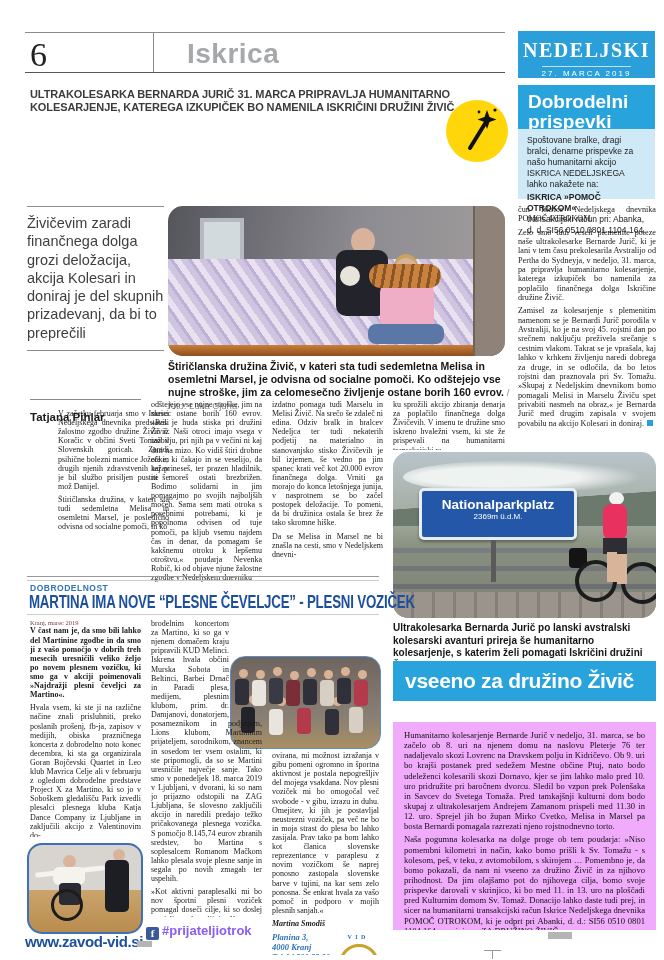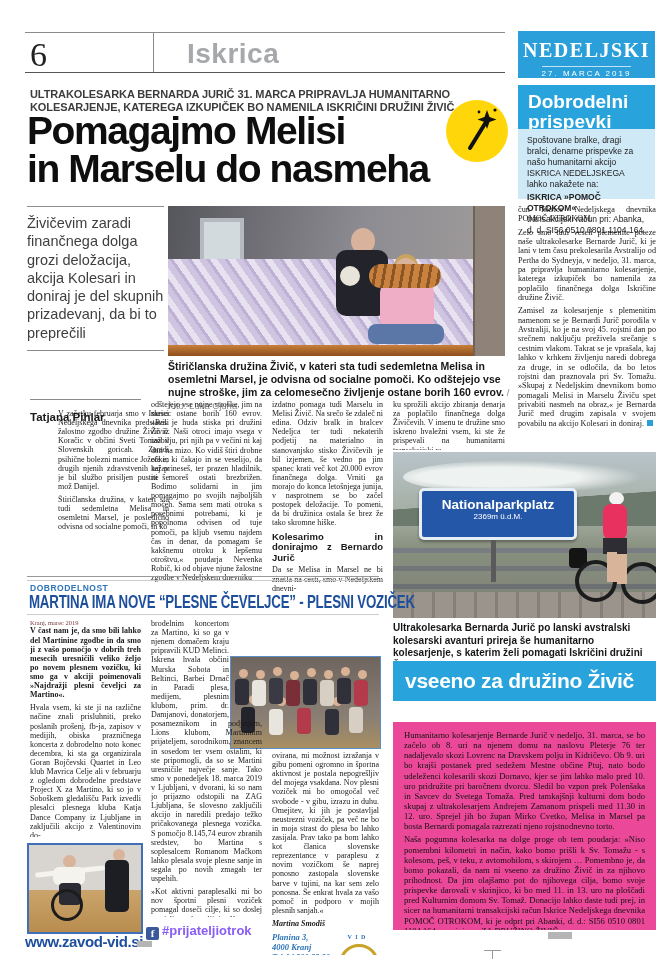--- a/index.html
+++ b/index.html
@@ -24,36 +24,36 @@
   .col{font-family:"Liberation Serif",serif;font-size:8px;line-height:1.14;overflow:hidden;}
   .col p{margin:0 0 4px 0;}
   .subhead{font-family:"Liberation Sans",sans-serif;font-weight:bold;font-size:9.5px;line-height:1.12;margin:3px 0 2px 0;}
   .endmark{display:inline-block;width:6px;height:6px;background:#2b9fd9;margin-left:3px;}
   
   .dobro{background:#29a3dc;color:#fff;font-weight:800;font-size:19px;line-height:1.05;padding:7px 10px;}
   .lightbox{background:#cfe9f7;font-size:8.5px;line-height:1.3;color:#222;padding:6px 9px;}
   .lightbox b{display:block;margin-top:2px;}
   
   .feat-title{background:#29a3dc;color:#fff;font-weight:800;font-size:21px;line-height:1.05;padding:9px 12px;letter-spacing:-.3px;}
-  .feat-body{background:#ec4899;font-family:"Liberation Serif",serif;font-size:8.6px;line-height:1.18;padding:8px 11px;color:#111;}
+  .feat-body{background:#f0abfc;font-family:"Liberation Serif",serif;font-size:8.6px;line-height:1.18;padding:8px 11px;color:#111;}
   .feat-body p{margin:0 0 3px 0;}
   
   .kick2{font-size:8.5px;font-weight:bold;color:#2d74b8;letter-spacing:.5px;}
   .head2{font-size:19px;font-weight:800;color:#1d4f9d;white-space:nowrap;transform:scaleX(.70);transform-origin:left center;letter-spacing:-.3px;}
   .dateline{font-size:6.5px;color:#7a3b3b;}
   .leadbold{font-weight:bold;}
   .blue-big{font-size:15px;font-weight:800;color:#1d4f9d;letter-spacing:-.4px;}
   .hashtag{font-size:13px;font-weight:800;color:#8b5cf6;}
   .fb{display:inline-block;width:13px;height:13px;background:#3b5998;color:#fff;border-radius:2px;
       font-size:11px;font-weight:bold;text-align:center;line-height:13px;vertical-align:-2px;margin-right:3px;font-family:"Liberation Serif",serif;}
   .addr{font-size:8.5px;font-weight:bold;font-style:italic;color:#2d74b8;line-height:1.2;}
   .sig{display:block;text-align:left;font-style:italic;font-weight:bold;}
   .marker{background:#b5b5b5;}
   
-  .ph{overflow:hidden;}
+  .ph{overflow:hidden;border-radius:15px;}
   #photo-family{background:linear-gradient(100deg,#55555c,#8d8c92 55%,#a39e9c);}
   #photo-family .win{position:absolute;left:32px;top:12px;width:36px;height:50px;background:#d3dade;border:4px solid #b4babf;}
   #photo-family .bed{position:absolute;left:0;bottom:10px;width:100%;height:58%;
       background:repeating-linear-gradient(55deg,#cfc5e1 0 6px,#beb1d5 6px 9px,#e7e1f0 9px 15px);}
   #photo-family .frame{position:absolute;left:0;bottom:0;width:100%;height:11px;background:linear-gradient(#c87f3a,#8e4f1d);}
   #photo-family .boy-h{position:absolute;left:183px;top:22px;width:24px;height:26px;border-radius:50%;background:#d8b29a;}
   #photo-family .boy-b{position:absolute;left:168px;top:44px;width:52px;height:66px;border-radius:10px;background:#23242b;}
   #photo-family .plush{position:absolute;left:172px;top:60px;width:20px;height:20px;border-radius:50%;background:#e9e4da;}
   #photo-family .girl-h{position:absolute;left:226px;top:52px;width:24px;height:26px;border-radius:50%;background:#d9b49b;box-shadow:0 -4px 0 #c9a45f;}
   #photo-family .girl-b{position:absolute;left:212px;top:76px;width:54px;height:48px;border-radius:10px;background:#f0aec6;}
@@ -119,24 +119,20 @@
   </div>
 
   <div class="abs dobro" style="left:518px;top:85px;width:117px;height:30px;">Dobrodelni prispevki</div>
   <div class="abs lightbox" style="left:518px;top:129px;width:119px;height:58px;">
     <span>Spoštovane bralke, dragi bralci, denarne prispevke za našo humanitarni akcijo ISKRICA NEDELJSKEGA lahko nakažete na:</span>
     <b>ISKRICA »POMOČ OTROKOM«</b>
     <span>transakcijski račun pri: Abanka, d. d. SI56 0510 0801 1104 164.</span>
   </div>
 
   <div class="abs kicker" style="left:30px;top:88px;width:455px;">ULTRAKOLESARKA BERNARDA JURIČ 31. MARCA PRIPRAVLJA HUMANITARNO KOLESARJENJE, KATEREGA IZKUPIČEK BO NAMENILA ISKRIČINI DRUŽINI ŽIVIČ</div>
-  <div class="abs headline" style="left:27px;top:112px;width:470px;">
-    <span style="display:block;">Pomagajmo Melisi</span>
-    <span style="display:block;">in Marselu do nasmeha</span>
-  </div>
   <div class="abs wand-badge" style="left:446px;top:100px;width:62px;height:62px;">
     <svg width="62" height="62" viewBox="0 0 62 62">
       <line x1="24" y1="48" x2="40" y2="22" stroke="#111" stroke-width="4" stroke-linecap="round"></line>
       <path d="M41 10 l2.5 7 7 2.5 -7 2.5 -2.5 7 -2.5 -7 -7 -2.5 7 -2.5 z" fill="#111"></path>
       <circle cx="49" cy="10" r="1.6" fill="#111"></circle>
         <circle cx="33" cy="12" r="1.4" fill="#111"></circle>
     </svg>
   </div>
 
   <div class="abs lead" style="left:27px;top:206px;width:137px;border-top:1px solid #8c8c8c;padding-top:7px;">Živičevim zaradi finančnega dolga grozi deložacija, akcija Kolesari in doniraj je del skupnih prizadevanj, da bi to preprečili</div>
@@ -164,21 +160,20 @@
   <div class="abs byline" style="left:30px;top:404px;">Tatjana Pihlar</div>
   <div class="abs col just" style="left:30px;top:409px;width:111px;height:191px;margin-left:28px;">
     <p>V začetku februarja smo v Iskrici Nedeljskega dnevnika predstavili žalostno zgodbo družine Živič iz Koračic v občini Sveti Tomaž v Slovenskih goricah. Zaradi psihične bolezni mamice Jožefe in drugih njenih zdravstvenih težav je bil službo prisiljen pustiti še mož Danijel.</p>
     <p>Štiričlanska družina, v kateri sta tudi sedemletna Melisa in osemletni Marsel, je posledično odvisna od socialne pomoči, in ko</p>
   </div>
   <div class="abs col just" style="left:151px;top:400px;width:111px;height:212px;">
     <p>odštejejo vse nujne stroške, jim na mesec ostane borih 160 evrov. »Res je huda stiska pri družini Živič. Naši otroci imajo vsega v izobilju, pri njih pa v večini ni kaj dati na mizo. Ko vidiš štiri drobne očke, ki čakajo in se veselijo, da kaj prineseš, ter prazen hladilnik, ne moreš ostati brezbrižen. Bodimo solidarni in jim pomagajmo po svojih najboljših močeh. Sama sem mati otroka s posebnimi potrebami, ki je popolnoma odvisen od tuje pomoči, pa kljub vsemu najdem čas in denar, da pomagam še kakšnemu otroku k lepšemu otroštvu,« poudarja Nevenka Robič, ki od objave njune žalostne zgodbe v Nedeljskem dnevniku</p>
   </div>
   <div class="abs col just" style="left:272px;top:400px;width:111px;height:212px;">
     <p>izdatno pomaga tudi Marselu in Melisi Živič. Na srečo še zdaleč ni edina. Odziv bralk in bralcev Nedeljca ter tudi nekaterih podjetij na materialno in stanovanjsko stisko Živičevih je bil izjemen, še vedno pa jim spanec krati več kot 20.000 evrov finančnega dolga. Vrniti ga morajo do konca letošnjega junija, v nasprotnem se bo začel postopek deložacije. To pomeni, da bi družinica ostala še brez že tako skromne hiške.</p>
-    <div class="subhead">Kolesarimo in donirajmo z Bernardo Jurič</div>
     <p>Da se Melisa in Marsel ne bi znašla na cesti, smo v Nedeljskem dnevni-</p>
   </div>
   <div class="abs col just" style="left:393px;top:400px;width:112px;height:50px;">
     <p>ku sprožili akcijo zbiranja denarja za poplačilo finančnega dolga Živičevih. V imenu te družine smo iskreno hvaležni vsem, ki ste že prispevali na humanitarni transakcijski ra-</p>
   </div>
 
   <div class="abs col just" style="left:518px;top:205px;width:138px;height:242px;font-size:8.2px;">
     <p>čun Iskrice Nedeljskega dnevnika POMOČ OTROKOM.</p>
     <p>Zelo smo tudi veseli plemenite poteze naše ultrakolesarke Bernarde Jurič, ki je lani v tem času prekolesarila Avstralijo od Pertha do Sydneyja, v nedeljo, 31. marca, pa pripravlja humanitarno kolesarjenje, katerega izkupiček bo namenila za poplačilo finančnega dolga Iskričine družine Živič.</p>
     <p style="margin-bottom:0;"><span>Zamisel za kolesarjenje s plemenitim namenom se je Bernardi Jurič porodila v Avstraliji, ko je na svoj 45. rojstni dan po srečnem naključju preživela srečanje s cestnim vlakom. Takrat se je vprašala, kaj lahko v krhkem življenju naredi dobrega za druge, in se odločila, da bo letos rojstni dan praznovala pri Sv. Tomažu. »Skupaj z Nedeljskim dnevnikom bomo pomagali Melisi in Marselu Živiču spet privabiti nasmeh na obraz,« je Bernarda Jurič med drugim zapisala v svojem povabilu na akcijo Kolesari in doniraj.</span><span class="endmark"></span></p>

